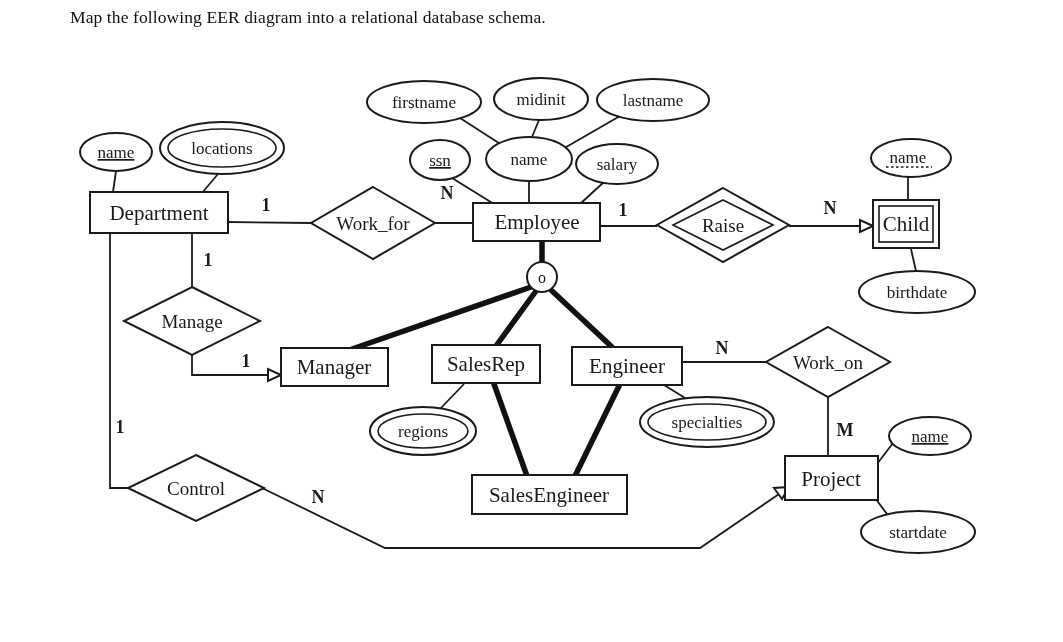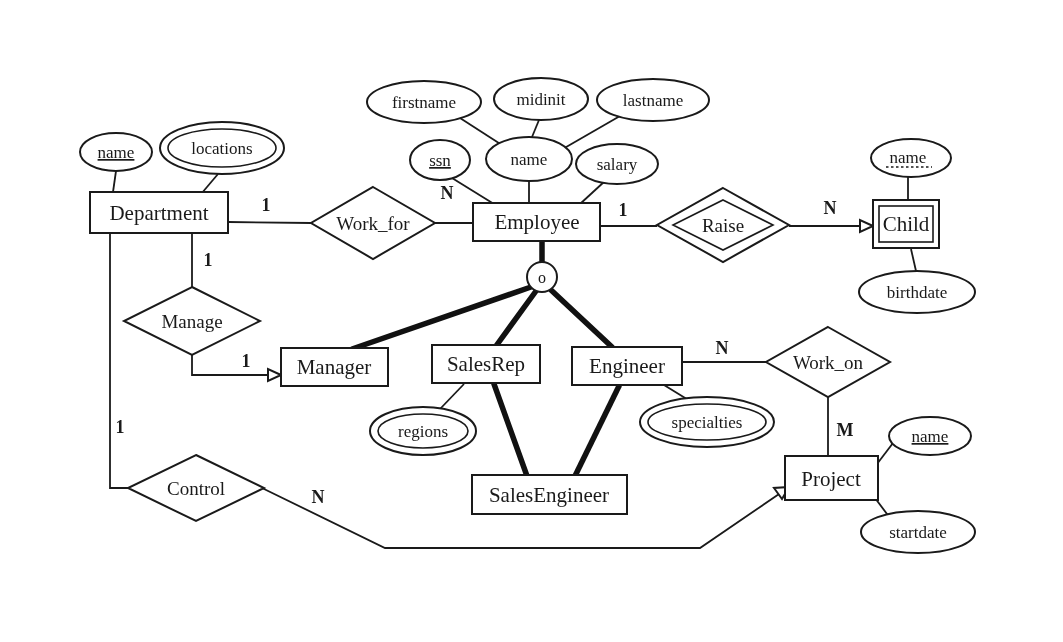--- a/index.html
+++ b/index.html
@@ -51,20 +51,21 @@
   .shape      { fill: #ffffff; stroke: #1a1a1a; stroke-width: 2; }
   .shape-thin { fill: none;    stroke: #1a1a1a; stroke-width: 1.6; }
   .line       { stroke: #1a1a1a; stroke-width: 1.8; fill: none; }
   .line-thick { stroke: #111111; stroke-width: 5.5; fill: none; stroke-linecap: round; }
 </style>
 </head>
 <body>
 
 <div id="page">
 
+  <div id="prompt">Map the following EER diagram into a relational database schema.</div>
 
   <svg id="diagram" viewBox="0 0 1063 642">
 
     <g>
 
       <line class="line" x1="116" y1="171" x2="113" y2="192"></line>
       <line class="line" x1="218" y1="174" x2="196" y2="200"></line>
 
       <line class="line" x1="228" y1="222" x2="311" y2="223"></line>
       <line class="line" x1="435" y1="223" x2="474" y2="223"></line>

